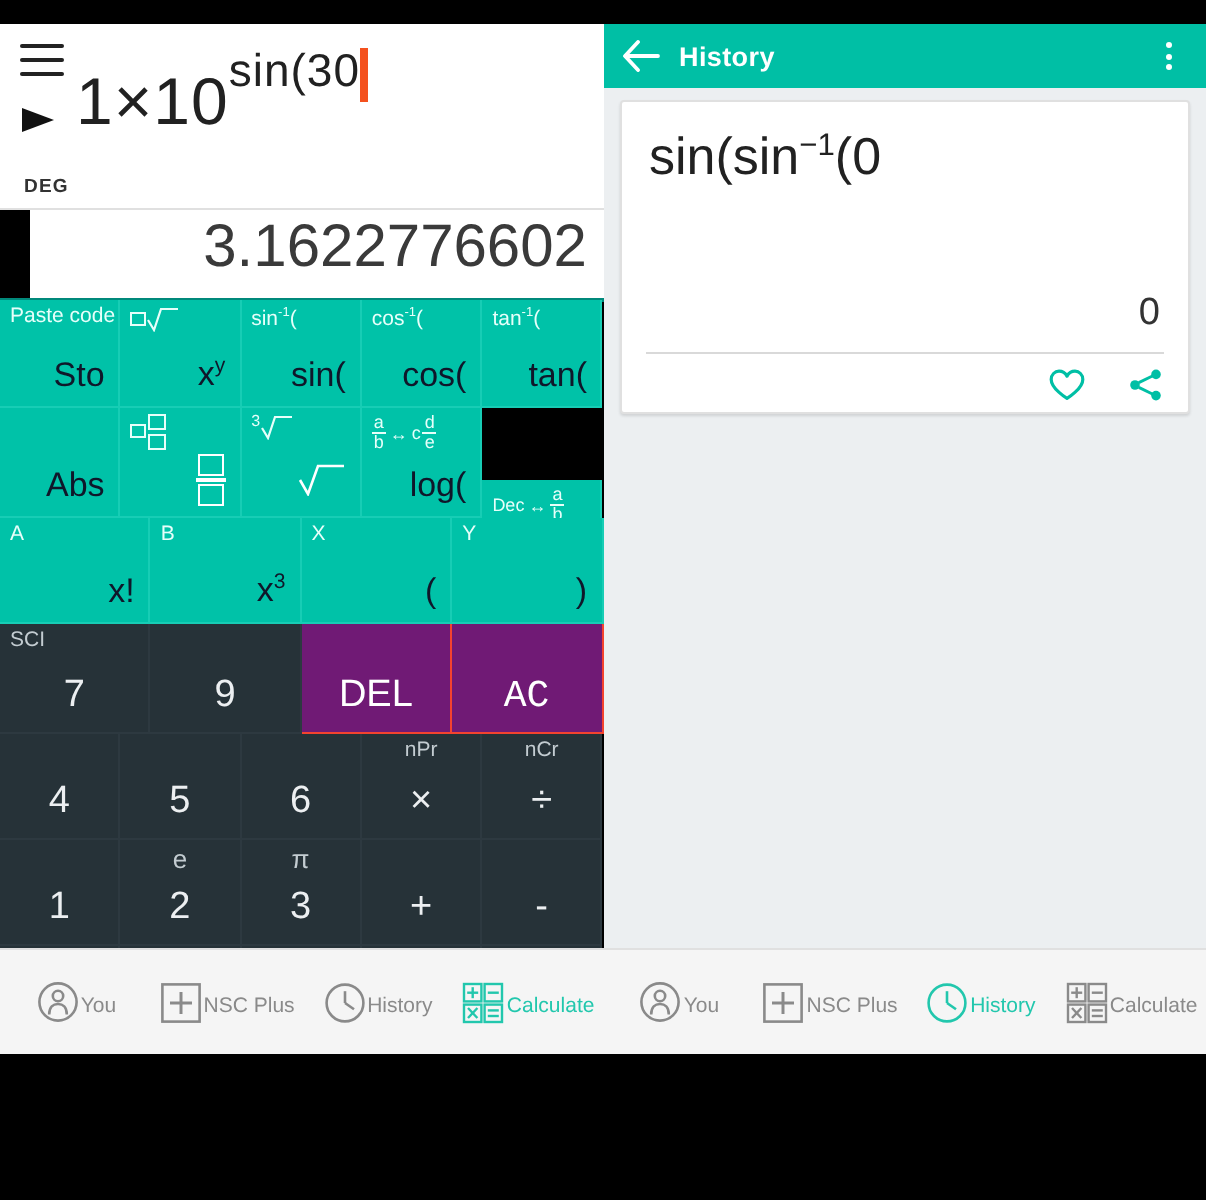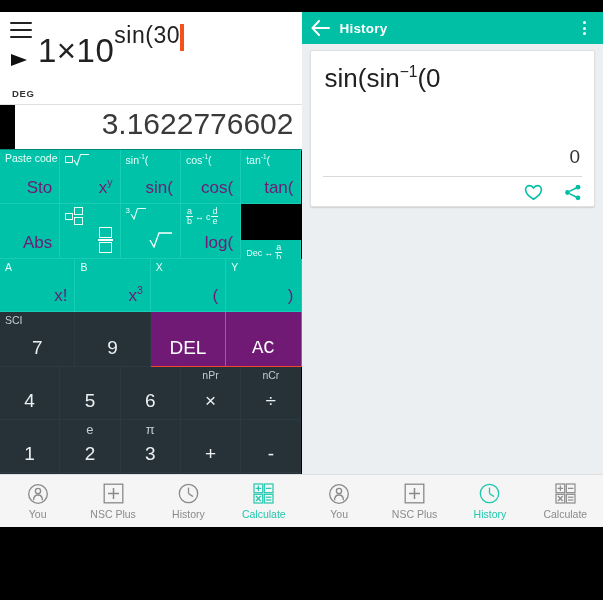--- a/index.html
+++ b/index.html
@@ -28,39 +28,39 @@
   
   .keypad{position:absolute;top:138px;left:0;width:301.5px;height:377px;}
   .krow{display:flex;width:100%;}
   .key{position:relative;box-sizing:border-box;flex:1 1 0;cursor:pointer;}
   .key-teal{background:#00c2a8;border-right:1px solid #17cdb5;border-bottom:1px solid #17cdb5;}
   .key-dark{background:#263238;border-right:1px solid #2d3940;border-bottom:1px solid #2d3940;}
   .key-red{background:#701a75;border-right:1px solid #f4432f;border-bottom:1px solid #f4432f;}
   .klab{position:absolute;left:5px;top:3px;font-size:10.5px;color:#e6fffa;line-height:1.1;white-space:nowrap;}
   .klab-dark{color:#c3ccd1;text-align:center;}
   .klab-center{left:0;right:0;text-align:center;}
-  .kmain{position:absolute;right:7px;bottom:5px;font-size:17px;color:#701a75;white-space:nowrap;}
+  .kmain{position:absolute;right:7px;bottom:5px;font-size:17px;color:#0f172a;white-space:nowrap;}
   .kmain-c{left:0;right:0;text-align:center;bottom:7px;}
   .kmain-dark{color:#eceff1;font-size:19px;}
   sup{font-size:.62em;vertical-align:super;}
   .frac{display:inline-block;text-align:center;font-size:9px;line-height:1.05;vertical-align:middle;}
   .frac .num{display:block;border-bottom:1px solid #e6fffa;padding:0 1px;}
   .frac .den{display:block;padding:0 1px;}
   .boxfrac{display:inline-block;text-align:center;vertical-align:middle;}
   .boxfrac .b{display:block;width:11px;height:9px;border:1.3px solid #fff;margin:0 auto;}
   .boxfrac .bar{display:block;width:15px;height:1.3px;background:#fff;margin:1.5px auto;}
   .sq{display:inline-block;width:8px;height:7px;border:1.2px solid #e6fffa;vertical-align:middle;}
   .sq-sm{width:6px;height:5px;}
   .mixbox{display:inline-block;vertical-align:middle;}
   .mixbox .col{display:inline-block;vertical-align:middle;}
   .mixbox .stack .b{display:block;width:7px;height:6px;border:1.2px solid #e6fffa;margin-bottom:1.5px;}
 
   
   .botnav{position:absolute;left:0;bottom:85px;width:100%;height:52px;background:#f5f5f5;display:flex;border-top:1px solid #e0e0e0;}
-  .navitem{flex:1 1 0;position:relative;display:flex;flex-direction:column;align-items:center;justify-content:center;cursor:pointer;}
+  .navitem{flex:1 1 0;position:relative;display:flex;flex-direction:row;align-items:center;justify-content:center;cursor:pointer;}
   .navicon{width:23px;height:23px;display:flex;align-items:center;justify-content:center;}
   .navlabel{font-size:10.5px;color:#8a8a8a;margin-top:3px;}
   .navitem.active .navlabel{color:#22c7ad;}
   .blackbar{position:absolute;left:0;bottom:0;width:100%;height:85px;background:#000;}
 
   
   .appbar{position:absolute;top:0;left:0;right:0;height:32px;background:#00bfa5;display:flex;align-items:center;}
   .back-btn{width:38px;height:32px;display:flex;align-items:center;justify-content:center;cursor:pointer;}
   .appbar-title{font-size:13.5px;color:#fff;font-weight:bold;letter-spacing:.2px;}
   .overflow{position:absolute;right:9px;top:0;height:32px;width:20px;display:flex;flex-direction:column;align-items:center;justify-content:center;cursor:pointer;}

